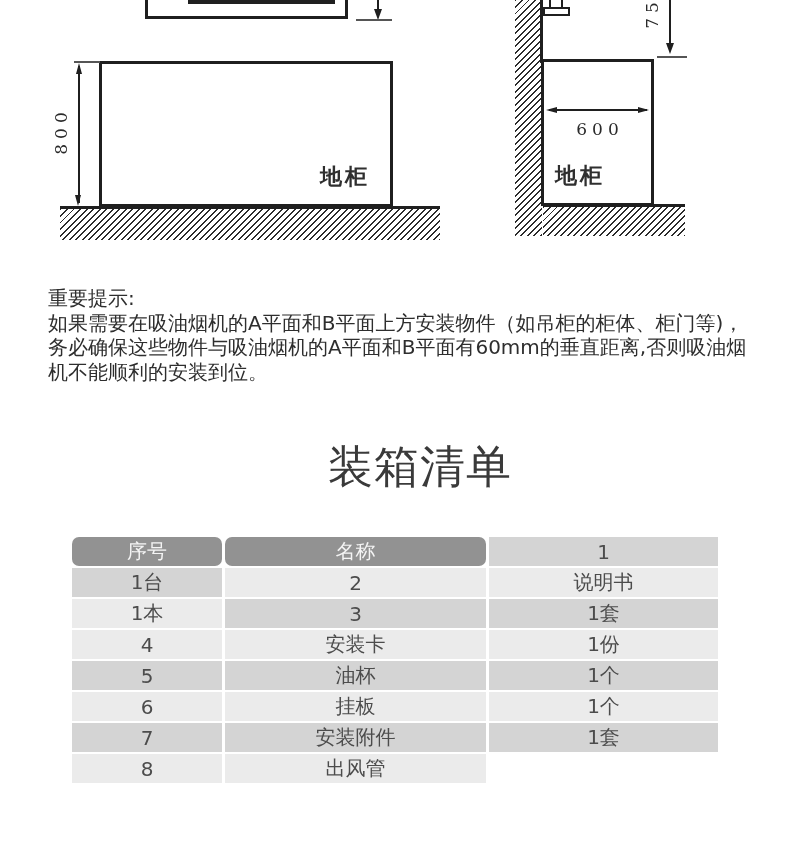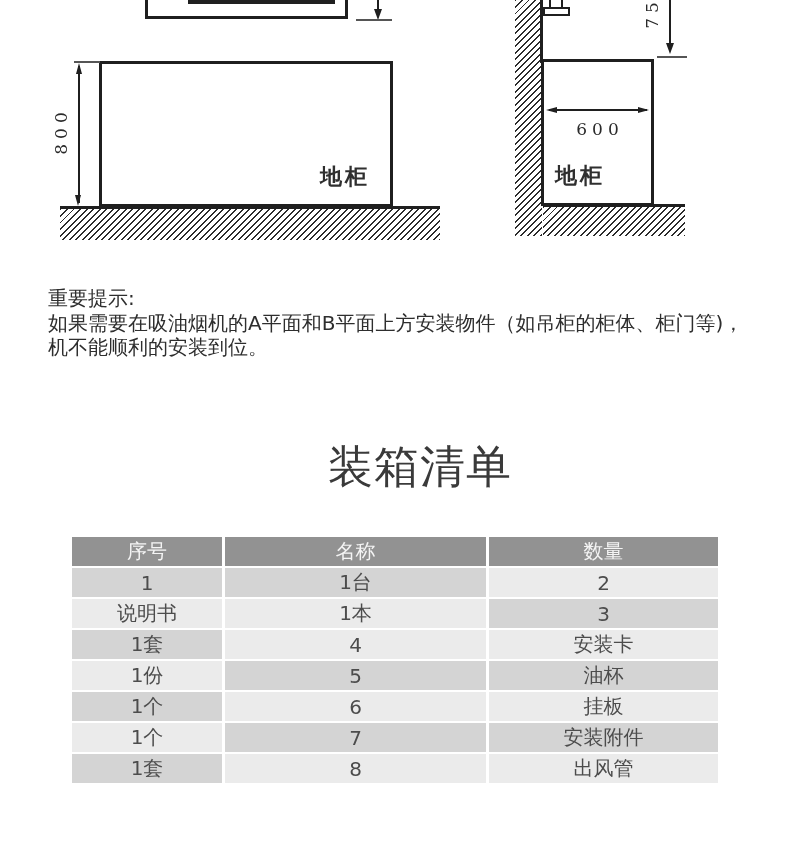--- a/index.html
+++ b/index.html
@@ -39,21 +39,21 @@
   
   .notice{left:48px;top:286px;width:715px;font-size:20px;line-height:24.5px;color:var(--text);}
   
   .title{left:0;top:437px;width:100%;text-align:center;font-size:45px;letter-spacing:1px;color:#3a3a3a;padding-left:25px;}
   
   .table{
     left:72px;top:537px;display:grid;
     grid-template-columns:150px 261px 229px;grid-auto-rows:29px;gap:2px 3px;
   }
   .cell{display:flex;align-items:center;justify-content:center;font-size:20px;}
-  .th{background:var(--th-bg);color:var(--th-text);}
+  .th{background:var(--th-bg);color:var(--th-text);border-radius:7px;}
   .odd{background:var(--row-odd);color:var(--cell-text);}
   .even{background:var(--row-even);color:var(--cell-text);}
 </style>
 </head>
 <body>
 
 <div class="page">
 
   <div>
 
@@ -96,29 +96,29 @@
     <div class="abs tri tri-left" style="left:546px;top:106.5px;"></div>
     <div class="abs tri tri-right" style="left:638px;top:106.5px;"></div>
     <div class="abs dimnum" style="left:575px;top:87px;width:50px;text-align:center;margin-top:32px;">600</div>
 
     <div class="abs hatch ground" style="left:543px;top:204px;width:142px;height:32px;"></div>
   </div>
 
   <div class="abs notice">
     <div>重要提示:</div>
     <div>如果需要在吸油烟机的A平面和B平面上方安装物件（如吊柜的柜体、柜门等)，</div>
+    <div>务必确保这些物件与吸油烟机的A平面和B平面有60mm的垂直距离,否则吸油烟</div>
     <div>机不能顺利的安装到位。</div>
   </div>
 
   <div class="abs title">装箱清单</div>
 
   <div class="abs table" id="packing-table">
       <div class="cell th">序号</div>
       <div class="cell th">名称</div>
-      <div class="cell th">数量</div>
       <div class="cell odd">1</div>
       <div class="cell odd">1台</div>
       <div class="cell even">2</div>
       <div class="cell even">说明书</div>
       <div class="cell even">1本</div>
       <div class="cell odd">3</div>
       <div class="cell odd">1套</div>
       <div class="cell even">4</div>
       <div class="cell even">安装卡</div>
       <div class="cell even">1份</div>

